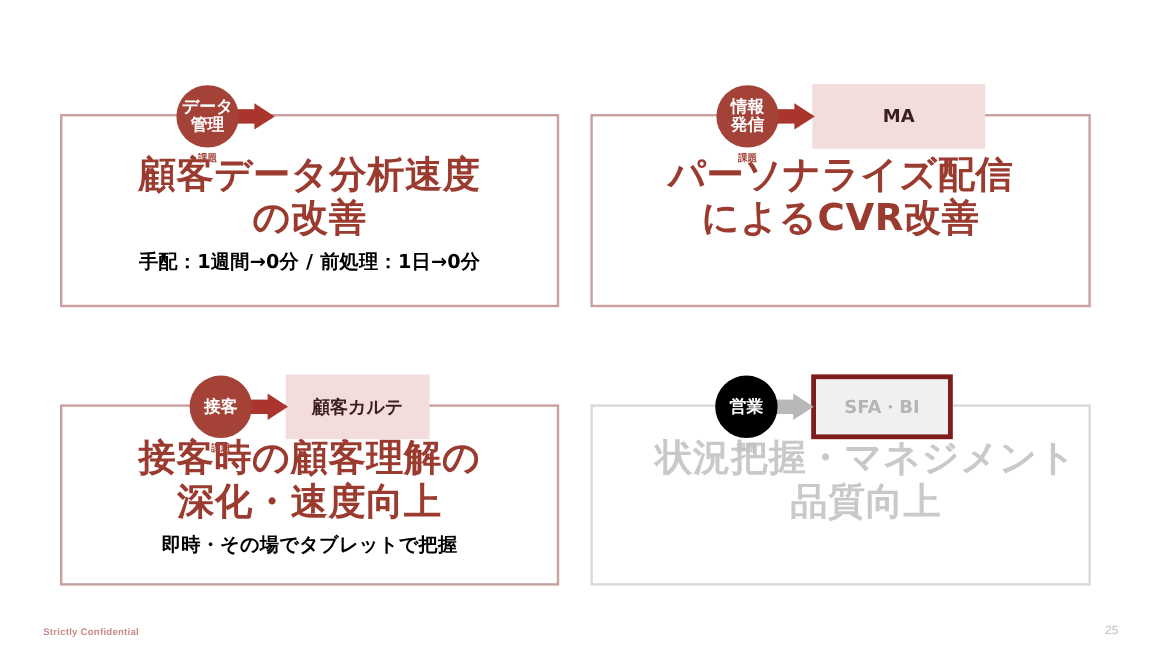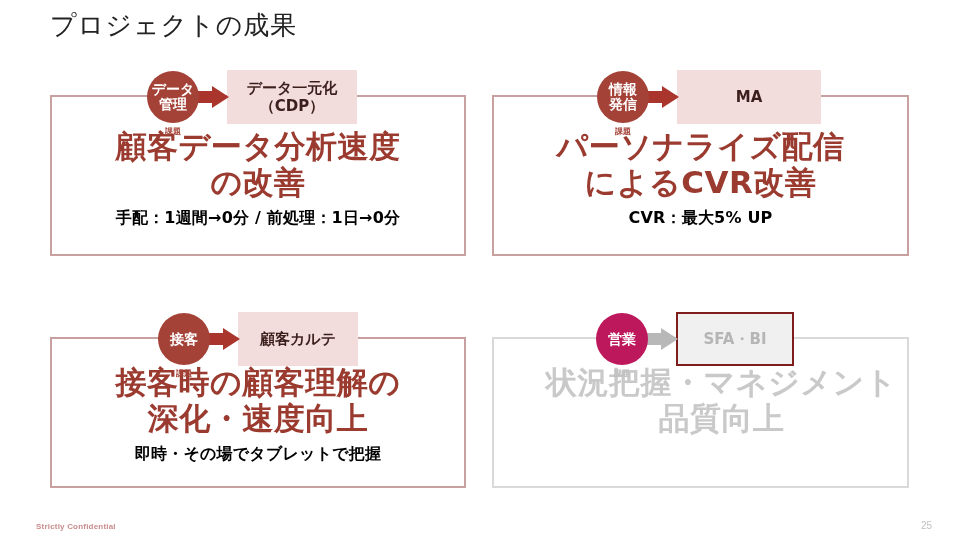--- a/index.html
+++ b/index.html
@@ -64,21 +64,21 @@
     background:#a44238;
     color:#fff;
     display:flex;flex-direction:column;
     align-items:center;justify-content:center;
     font-weight:bold;
     font-size:14px;line-height:1.05;
     font-family:"DejaVu Sans","Liberation Sans",sans-serif;
     z-index:3;
     flex:0 0 auto;
   }
-  .card.muted .circle{background:#be185d;}
+  .card.muted .circle{background:#000000;}
   .circle .cl{display:block;}
   .circle-note{
     position:absolute;
     left:0;right:0;bottom:-13px;
     text-align:center;
     font-size:8px;
     font-weight:bold;
     color:#a44238;
     letter-spacing:0;
     font-family:"DejaVu Sans","Liberation Sans",sans-serif;
@@ -117,21 +117,21 @@
     height:54px;
     padding:0 14px;
     box-sizing:border-box;
     white-space:pre-line;
     font-family:"DejaVu Sans","Liberation Sans",sans-serif;
     z-index:1;
   }
   .card.muted .sysbox{
     background:#f0f0f0;
     color:#b5b5b5;
-    border:2px solid #7f1d1d;
+    border:4px solid #7f1d1d;
   }
 
   
   .footer-left{
     position:absolute;left:36px;top:522px;
     font-size:8px;font-weight:bold;color:#c98b8b;
     letter-spacing:0.2px;
   }
   .footer-center{
     position:absolute;left:0;right:0;top:522px;
@@ -141,37 +141,34 @@
   .footer-page{
     position:absolute;right:28px;top:520px;
     font-size:10px;color:#c0c0c0;
   }
 </style>
 </head>
 <body>
 
 <div class="slide">
 
-  <div class="page-title">プロジェクトの成果</div>
 
   <div class="card" style="left:50px;top:70px;width:416px;height:186px;">
     <div class="frame" style="top:25px;"></div>
 
     <div class="badge-row" style="left:97px;top:0px;">
       <div class="circle">
         <span class="cl">データ</span>
         <span class="cl">管理</span>
         <span class="circle-note">課題</span>
       </div>
       <div class="arrow">
         <span class="shaft"></span>
           <span class="head"></span>
       </div>
-      <div class="sysbox" style="width:130px;">データ一元化
-（CDP）</div>
     </div>
 
     <div class="card-body" style="top:58px;">
       <div class="card-heading">顧客データ分析速度
 の改善</div>
       <div class="card-sub">手配：1週間→0分 / 前処理：1日→0分</div>
     </div>
   </div>
 
   <div class="card" style="left:492px;top:70px;width:417px;height:186px;">
@@ -186,21 +183,20 @@
       <div class="arrow">
         <span class="shaft"></span>
           <span class="head"></span>
       </div>
       <div class="sysbox" style="width:144px;">MA</div>
     </div>
 
     <div class="card-body" style="top:58px;">
       <div class="card-heading">パーソナライズ配信
 によるCVR改善</div>
-      <div class="card-sub">CVR：最大5% UP</div>
     </div>
   </div>
 
   <div class="card" style="left:50px;top:312px;width:416px;height:176px;">
     <div class="frame" style="top:25px;"></div>
 
     <div class="badge-row" style="left:108px;top:0px;">
       <div class="circle">
         <span class="cl">接客</span>
         <span class="circle-note">課題</span>

